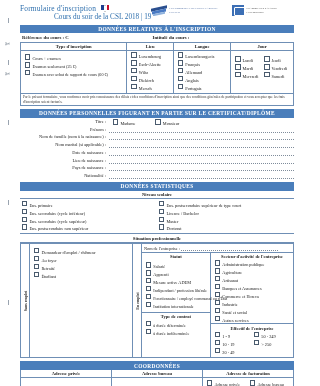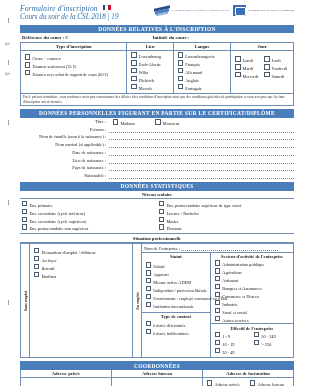--- a/index.html
+++ b/index.html
@@ -12,29 +12,29 @@
   .page{position:absolute;inset:0;background:#fff;}
 
   
   .tick{position:absolute;background:#9aa4b0;}
   .tick.v{width:1px;height:5px;}
   .edgeglyph{position:absolute;font-size:6px;color:#5d6b7a;}
 
   .sheet{position:absolute;left:20px;top:3px;width:274px;}
 
   
-  .hdr{display:flex;align-items:flex-start;justify-content:space-between;font-style:italic;}
+  .hdr{display:flex;align-items:flex-start;}
   .hdr-left{padding-top:1px;}
   .t1{font-size:7.4px;color:#2e6fad;letter-spacing:.2px;line-height:9px;white-space:nowrap;}
   .t1 .flag{display:inline-block;width:8px;height:5px;margin-left:3px;vertical-align:1px;position:relative;}
   .t1 .flag i{position:absolute;top:0;width:2.6px;height:5px;display:block;}
   .t1 .flag i:nth-child(1){left:0;background:#1d3f8f;}
   .t1 .flag i:nth-child(2){left:2.7px;background:#fff;border-top:.5px solid #ccc;border-bottom:.5px solid #ccc;}
   .t1 .flag i:nth-child(3){left:5.4px;background:#c8102e;}
-  .t2{font-size:7.2px;color:#2e6fad;line-height:9px;white-space:nowrap;}
+  .t2{font-size:7.2px;color:#2e6fad;line-height:9px;white-space:nowrap;margin-left:34px;}
 
   .hdr-right{display:flex;align-items:center;gap:4px;padding-top:2px;}
   .logo-a{display:flex;align-items:center;gap:2px;}
   .logo-mark{width:16px;height:11px;position:relative;overflow:hidden;}
   .logo-mark .s1{position:absolute;left:0;top:2px;width:16px;height:3px;background:#2a4f8f;transform:skewY(-12deg);}
   .logo-mark .s2{position:absolute;left:1px;top:5px;width:14px;height:2.5px;background:#4a7bc4;transform:skewY(-12deg);}
   .logo-mark .s3{position:absolute;left:2px;top:7.5px;width:12px;height:2px;background:#8fb2dd;transform:skewY(-12deg);}
   .logo-txt{font-size:2.6px;line-height:3.3px;color:#2a4f8f;letter-spacing:.1px;}
   .logo-b{display:flex;align-items:center;gap:2px;}
   .logo-sq{width:13px;height:11px;background:#3c6fb5;position:relative;}

